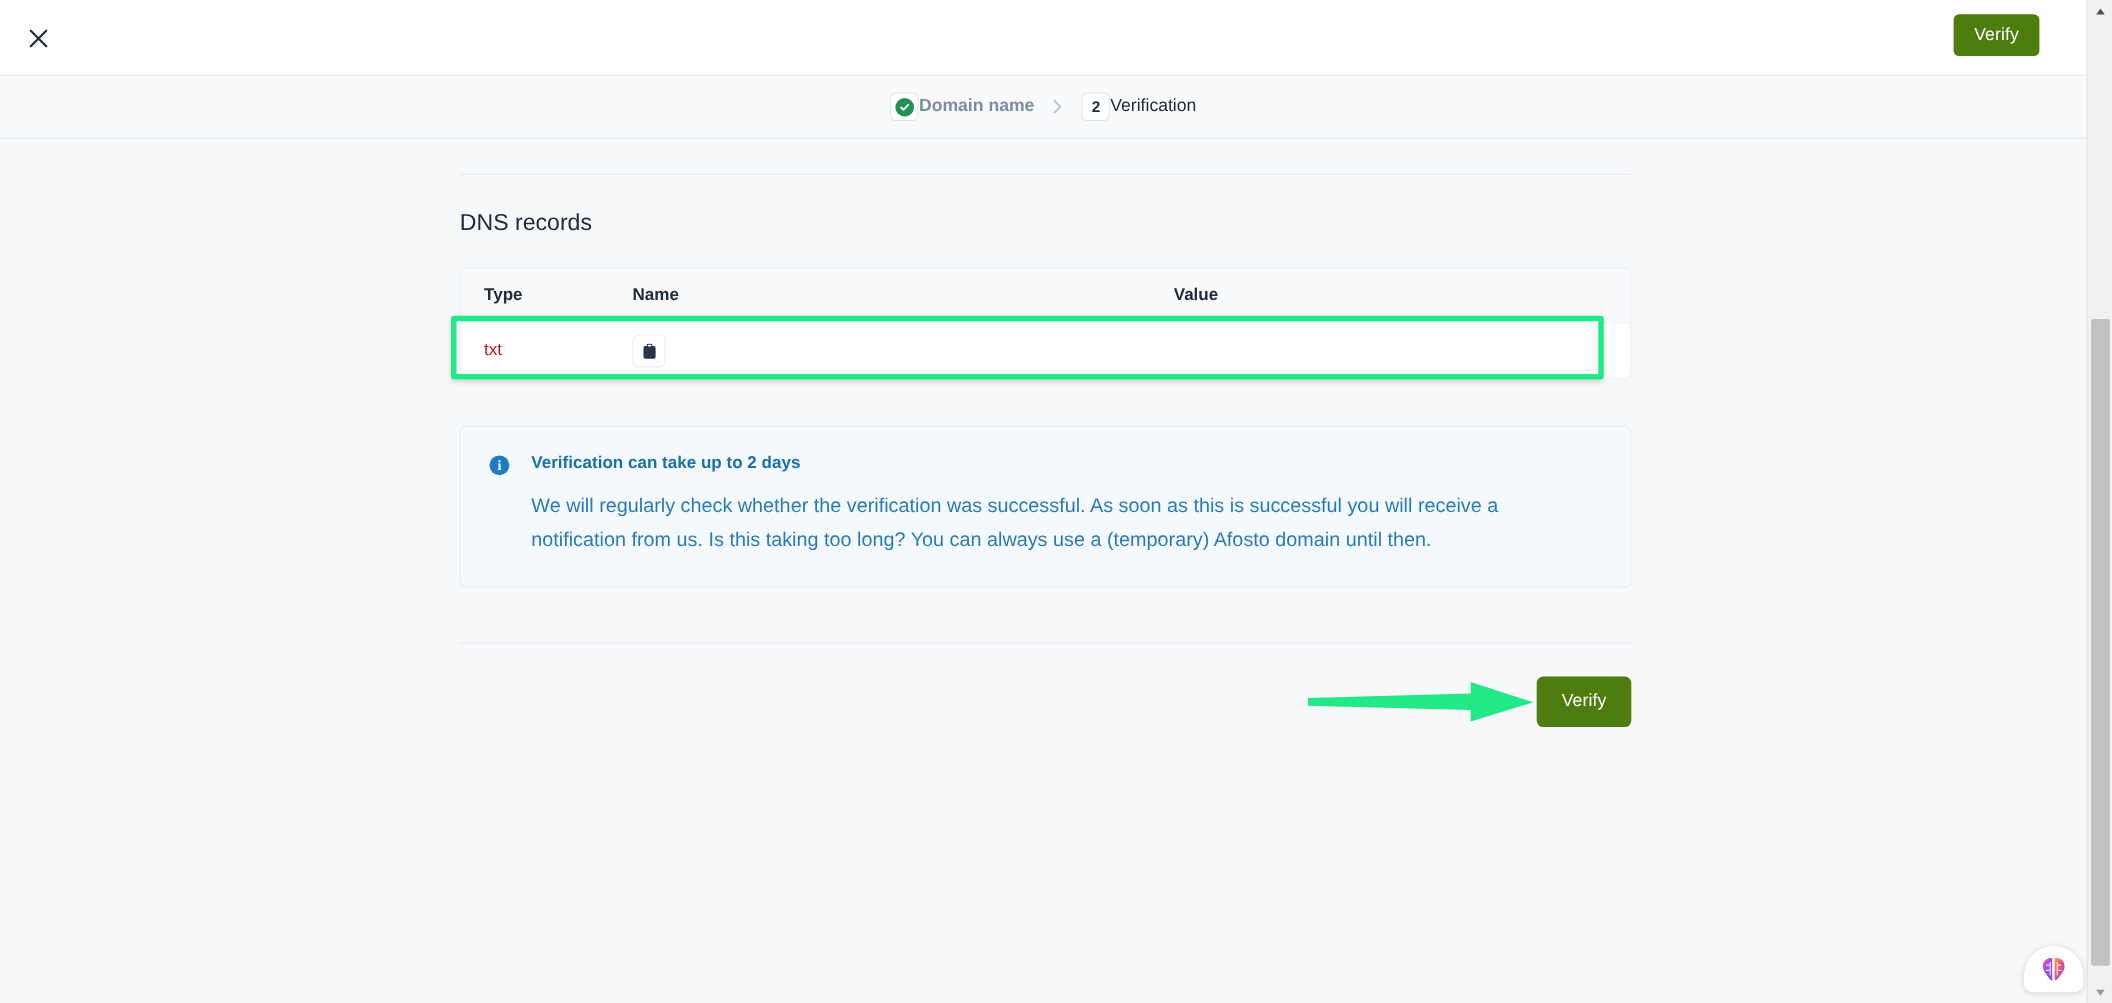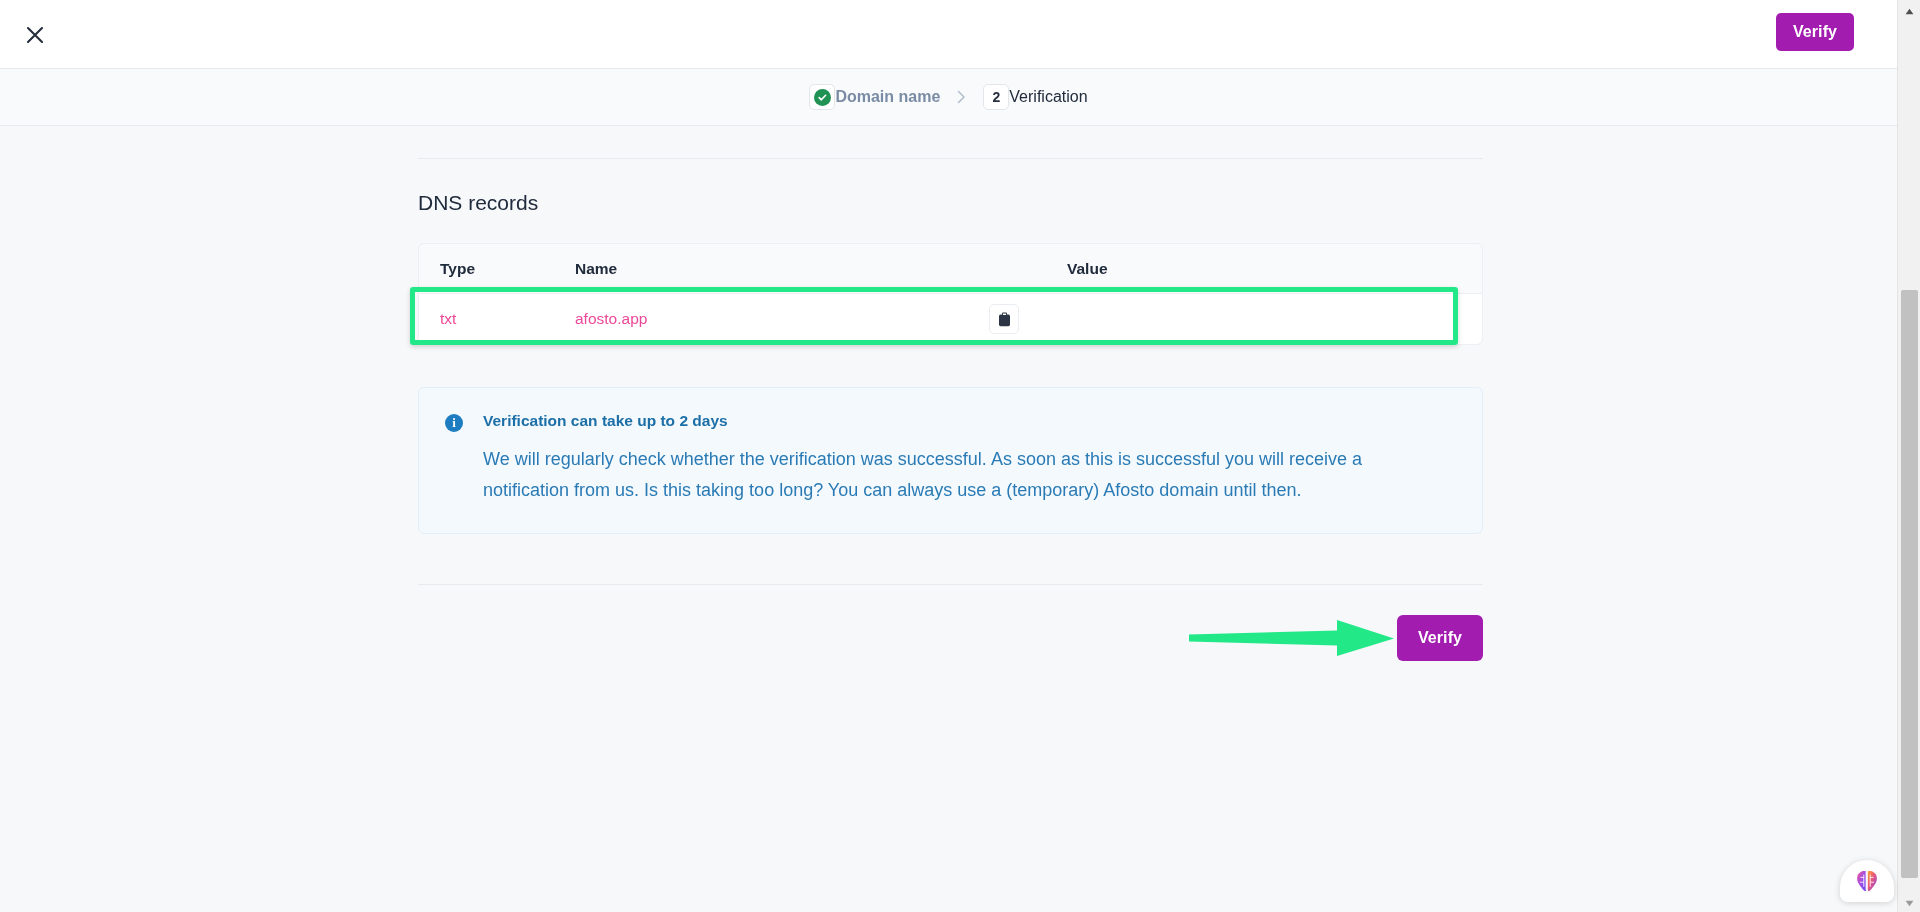--- a/index.html
+++ b/index.html
@@ -31,26 +31,26 @@
     left: 21px; top: 21px;
     width: 28px; height: 28px;
     display: flex; align-items: center; justify-content: center;
     cursor: pointer;
     background: transparent;
     border: none;
   }
   .close-btn svg { display: block; }
 
   .btn-primary {
-    background: #a21caf;
+    background: #4d7c0f;
     color: #ffffff;
     border: none;
     border-radius: 5px;
     font-family: "Liberation Sans", sans-serif;
-    font-weight: bold;
+    font-weight: normal;
     cursor: pointer;
     letter-spacing: .1px;
     text-align: center;
   }
   .topbar-verify {
     position: absolute;
     right: 43px; top: 13px;
     width: 78px; height: 38px;
     font-size: 16px;
   }
@@ -147,21 +147,21 @@
   .c-type  { width: 124px; padding-left: 21px; }
   .c-name  { width: 460px; display: flex; align-items: center; }
   .c-value { flex: 1; display: flex; align-items: center; }
   .th {
     font-size: 15.5px;
     color: #202b3c;
     font-weight: bold;
   }
   .td {
     font-size: 15.5px;
-    color: #ec4899;
+    color: #b91c1c;
   }
   .cell-text { flex: 1; }
   .copy-btn {
     width: 30px; height: 30px;
     border: 1px solid #e9edf1;
     border-radius: 5px;
     background: #fff;
     display: flex; align-items: center; justify-content: center;
     cursor: pointer;
     margin-right: 16px;
@@ -341,21 +341,20 @@
       <div class="trow head">
         <div class="c-type th">Type</div>
         <div class="c-name th">Name</div>
         <div class="c-value th">Value</div>
       </div>
 
       <div class="trow body">
         <div class="c-type td">txt</div>
 
         <div class="c-name">
-          <span class="td cell-text">afosto.app</span>
           <span class="copy-btn">
             <span>
               <svg width="13" height="15" viewBox="0 0 13 15">
                 <rect x="1" y="2.6" width="11" height="11.6" rx="1.6" fill="#2c3545"></rect>
                 <rect x="4" y="0.6" width="5" height="3.2" rx="1" fill="#2c3545"></rect>
                 <rect x="4.9" y="1.5" width="3.2" height="1.5" rx=".6" fill="#ffffff"></rect>
               </svg>
             </span>
           </span>
         </div>

